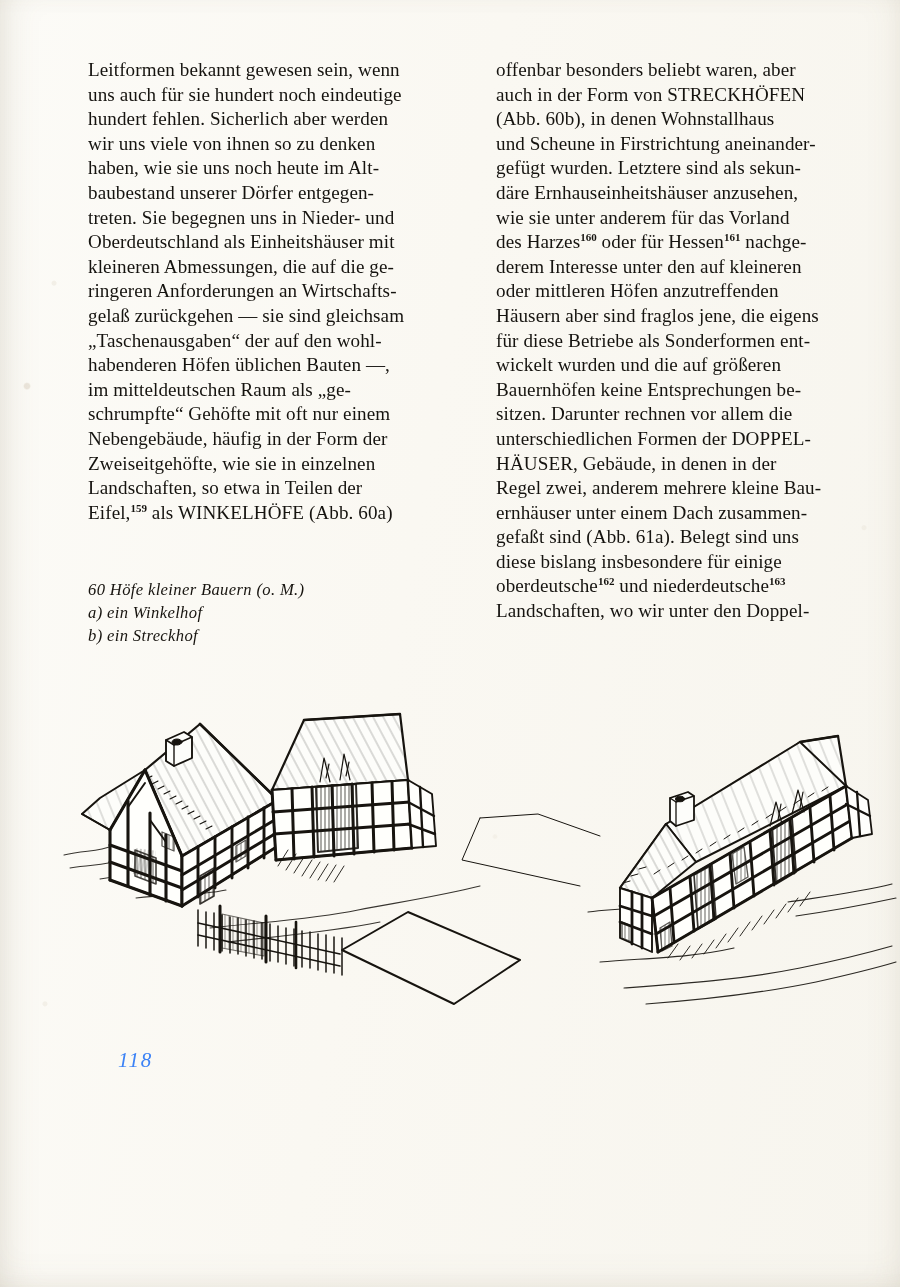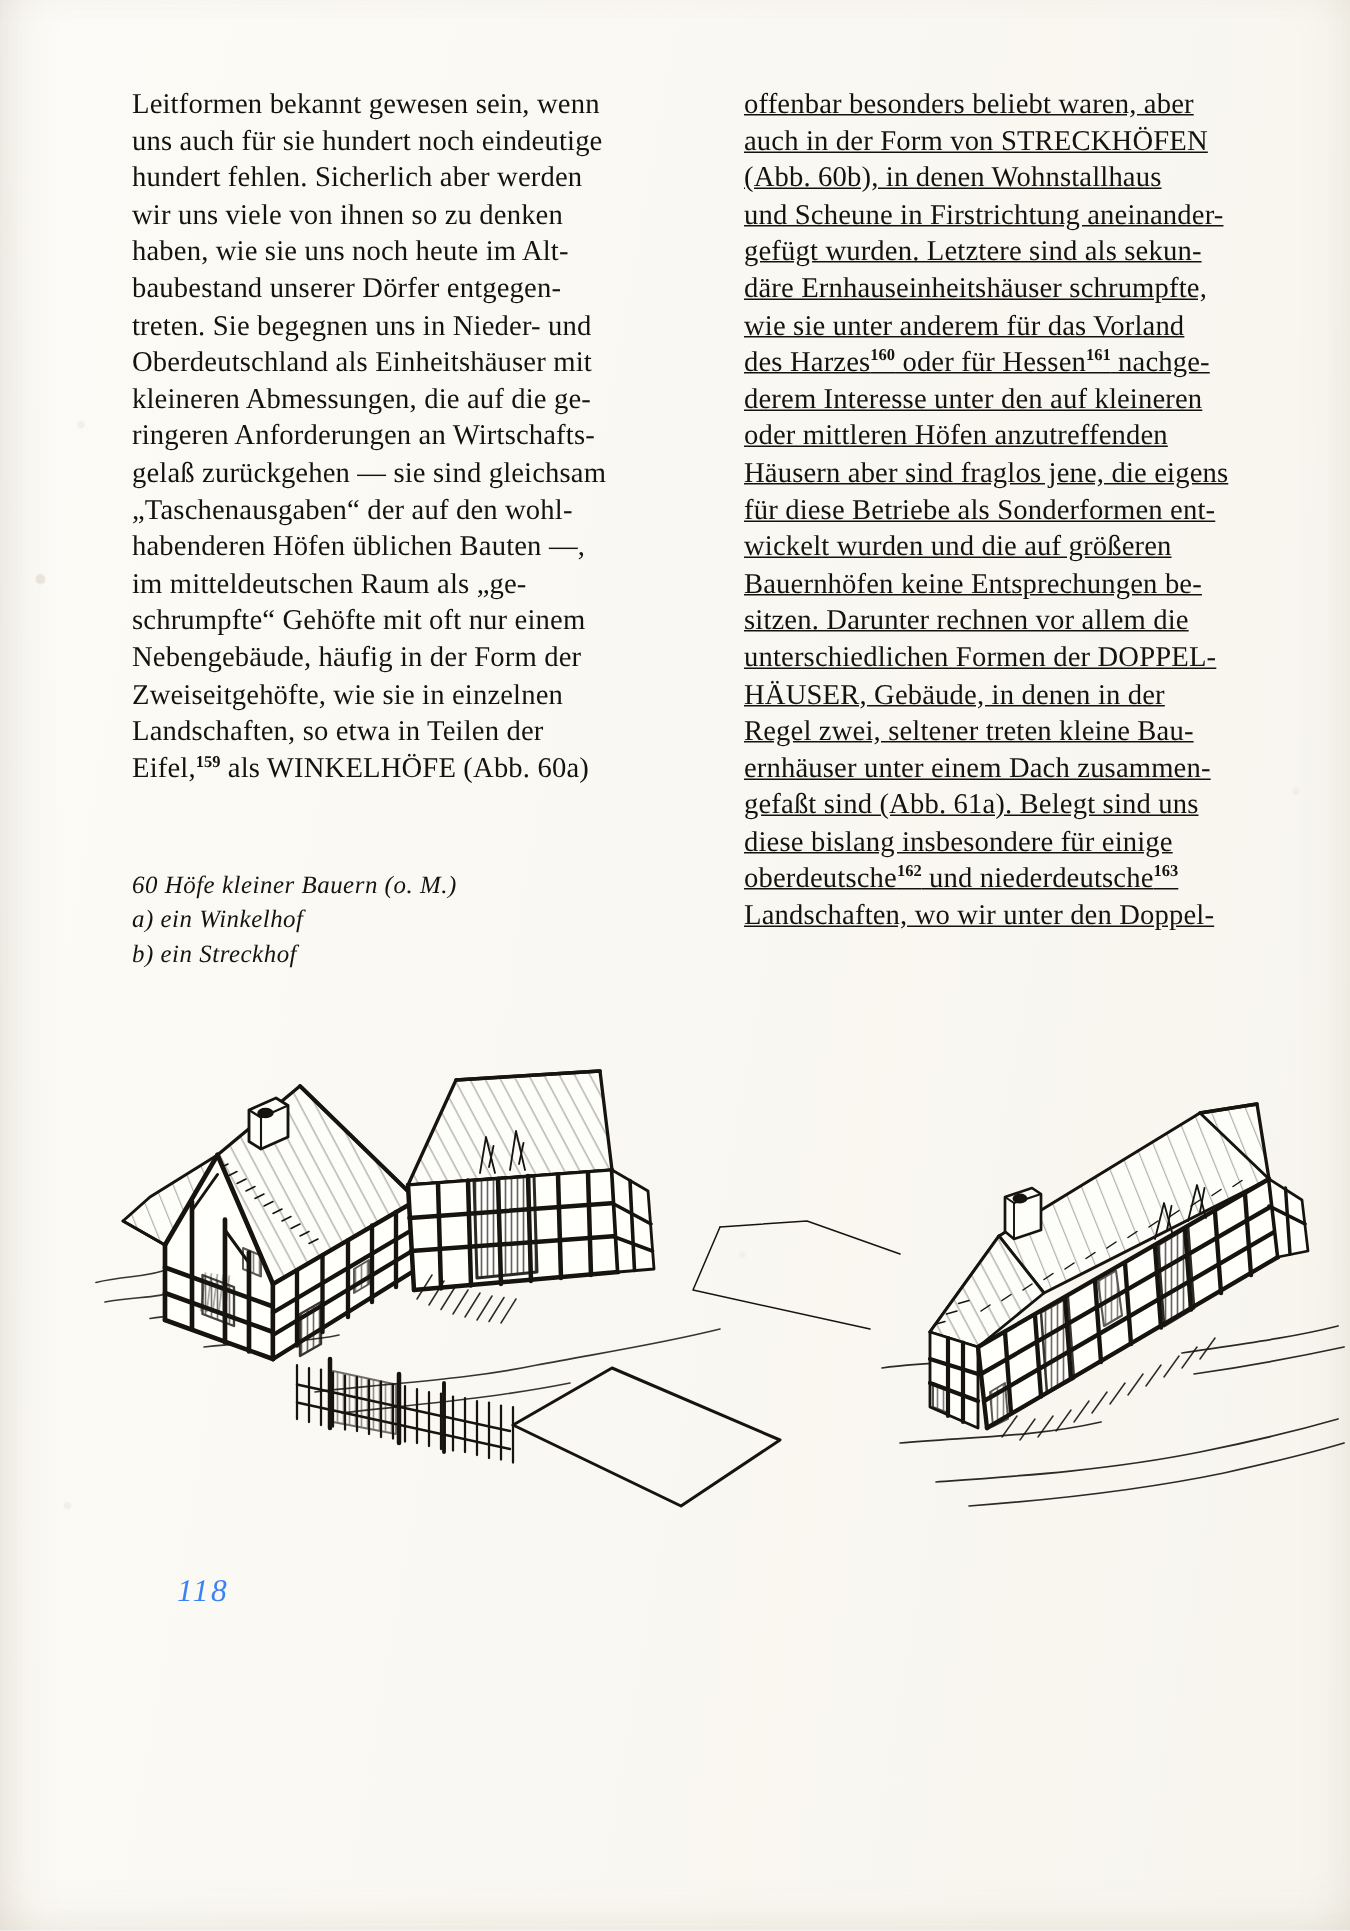--- a/index.html
+++ b/index.html
@@ -39,21 +39,21 @@
   .columns {
     position: absolute;
     top: 14px; left: 88px;
     width: 800px;
     display: flex;
     gap: 36px;
     z-index: 3;
     margin-top: 44px;
   }
   .col { width: 372px; }
-  .col-right { width: 388px; text-decoration: underline; }
+  .col-right { width: 388px; }
 
   .tline {
     font-size: 19.1px;
     line-height: 24.6px;
     white-space: pre;
     letter-spacing: .1px;
     color: #15130f;
   }
 
   sup {
@@ -125,33 +125,33 @@
       <div class="tline">Zweiseitgehöfte, wie sie in einzelnen</div>
       <div class="tline">Landschaften, so etwa in Teilen der</div>
       <div class="tline">Eifel,<sup>159</sup> als WINKELHÖFE (Abb. 60a)</div>
     </div>
   <div class="col col-right" id="col-right">
       <div class="tline">offenbar besonders beliebt waren, aber</div>
       <div class="tline">auch in der Form von STRECKHÖFEN</div>
       <div class="tline">(Abb. 60b), in denen Wohnstallhaus</div>
       <div class="tline">und Scheune in Firstrichtung aneinander-</div>
       <div class="tline">gefügt wurden. Letztere sind als sekun-</div>
-      <div class="tline">däre Ernhauseinheitshäuser schrumpfte,</div>
+      <div class="tline">däre Ernhauseinheitshäuser anzusehen,</div>
       <div class="tline">wie sie unter anderem für das Vorland</div>
       <div class="tline">des Harzes<sup>160</sup> oder für Hessen<sup>161</sup> nachge-</div>
       <div class="tline">derem Interesse unter den auf kleineren</div>
       <div class="tline">oder mittleren Höfen anzutreffenden</div>
       <div class="tline">Häusern aber sind fraglos jene, die eigens</div>
       <div class="tline">für diese Betriebe als Sonderformen ent-</div>
       <div class="tline">wickelt wurden und die auf größeren</div>
       <div class="tline">Bauernhöfen keine Entsprechungen be-</div>
       <div class="tline">sitzen. Darunter rechnen vor allem die</div>
       <div class="tline">unterschiedlichen Formen der DOPPEL-</div>
       <div class="tline">HÄUSER, Gebäude, in denen in der</div>
-      <div class="tline">Regel zwei, seltener treten kleine Bau-</div>
+      <div class="tline">Regel zwei, anderem mehrere kleine Bau-</div>
       <div class="tline">ernhäuser unter einem Dach zusammen-</div>
       <div class="tline">gefaßt sind (Abb. 61a). Belegt sind uns</div>
       <div class="tline">diese bislang insbesondere für einige</div>
       <div class="tline">oberdeutsche<sup>162</sup> und niederdeutsche<sup>163</sup></div>
       <div class="tline">Landschaften, wo wir unter den Doppel-</div>
     </div>
 </div>
 
 <div class="caption">
   <div>60 Höfe kleiner Bauern (o. M.)</div>

